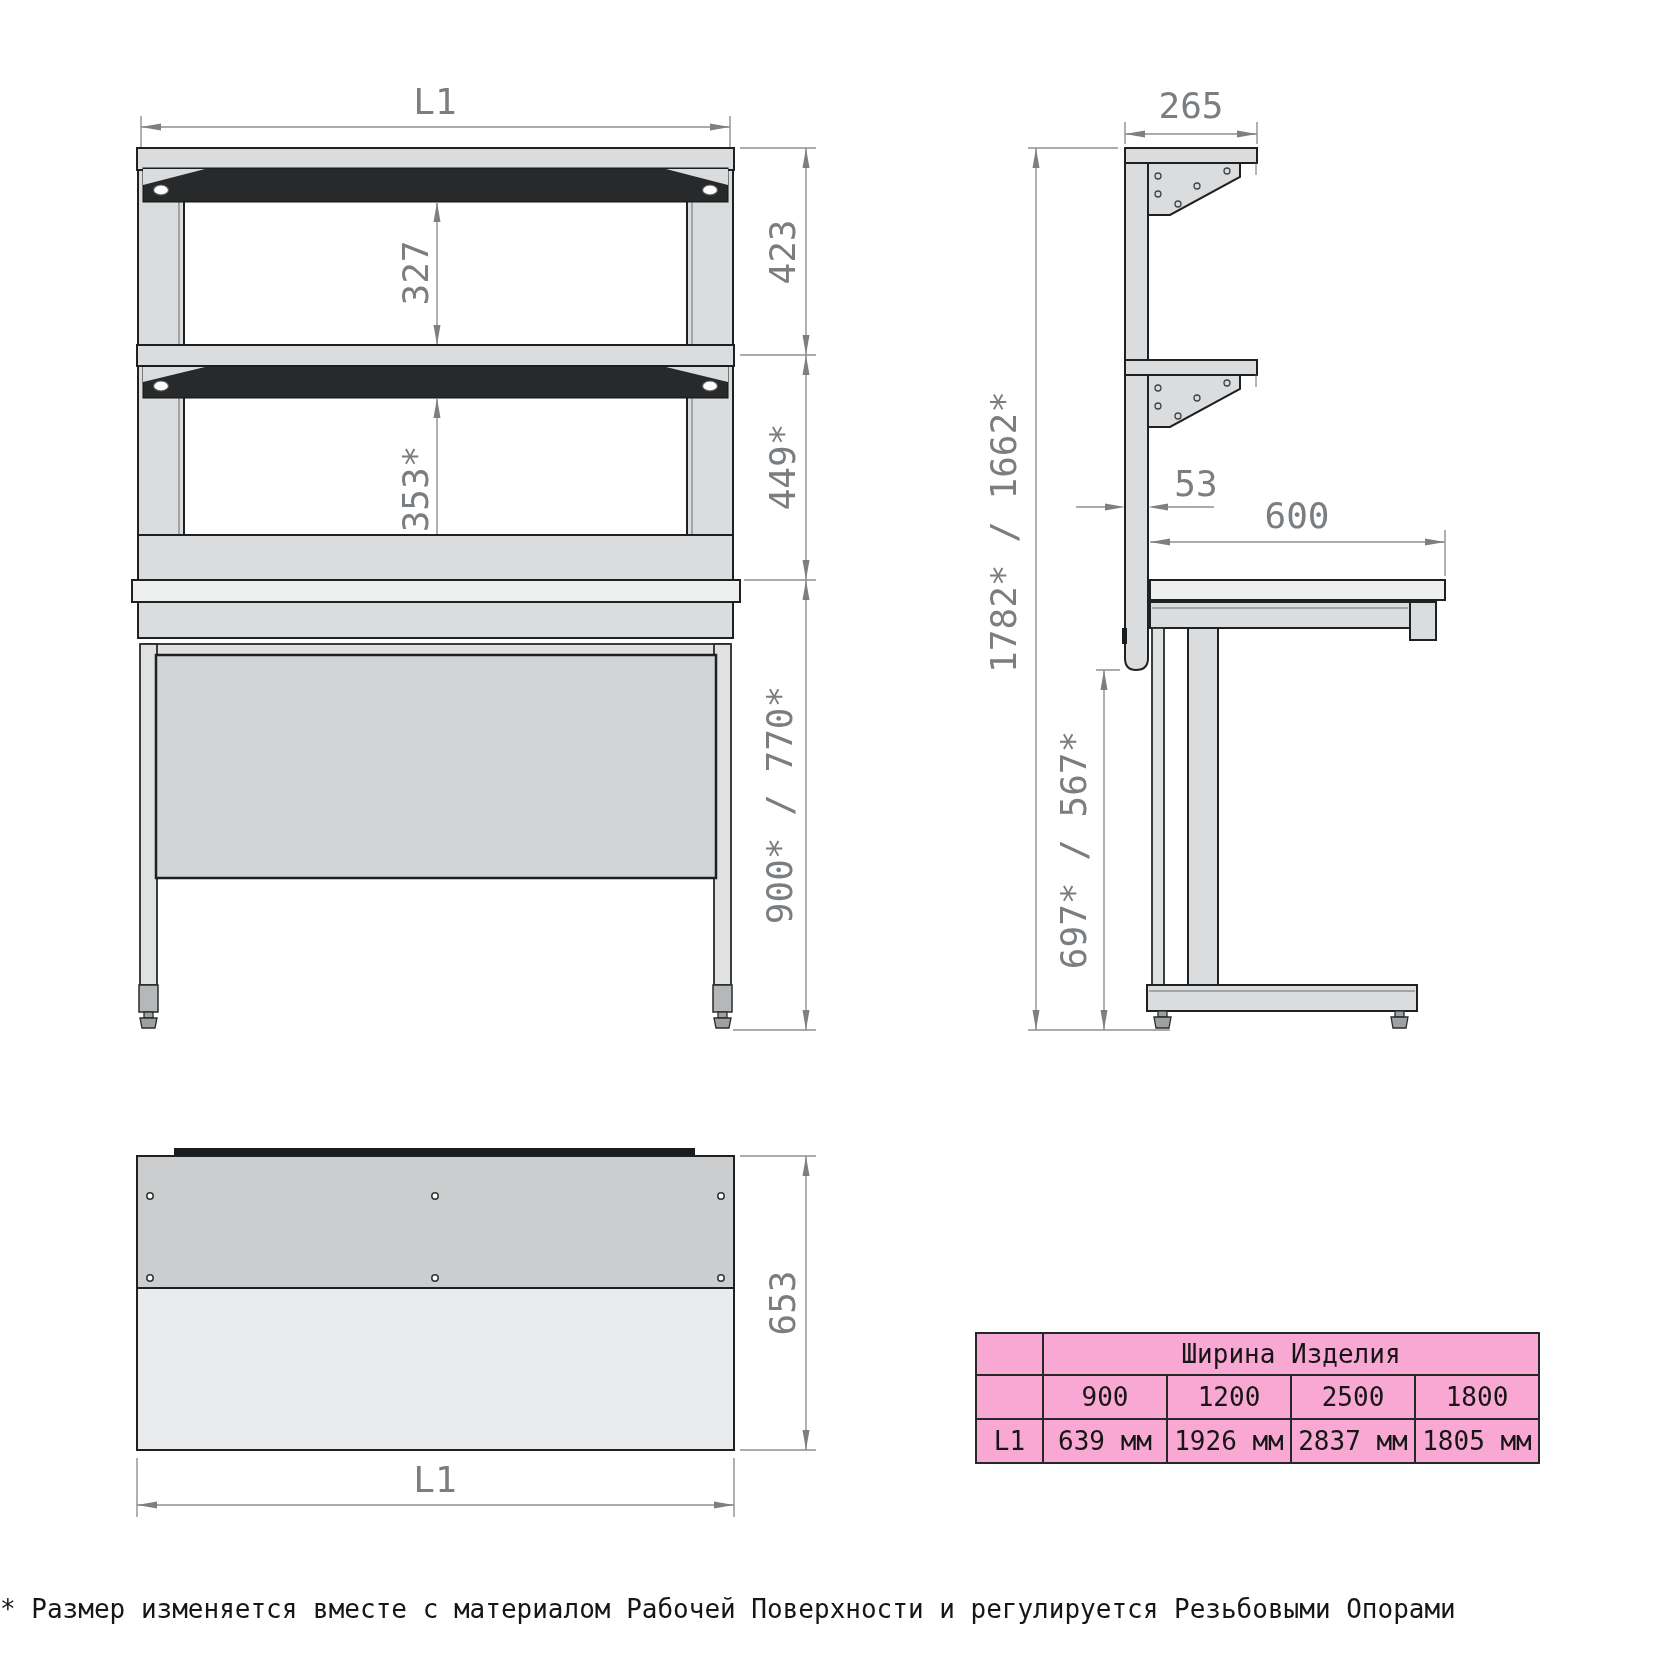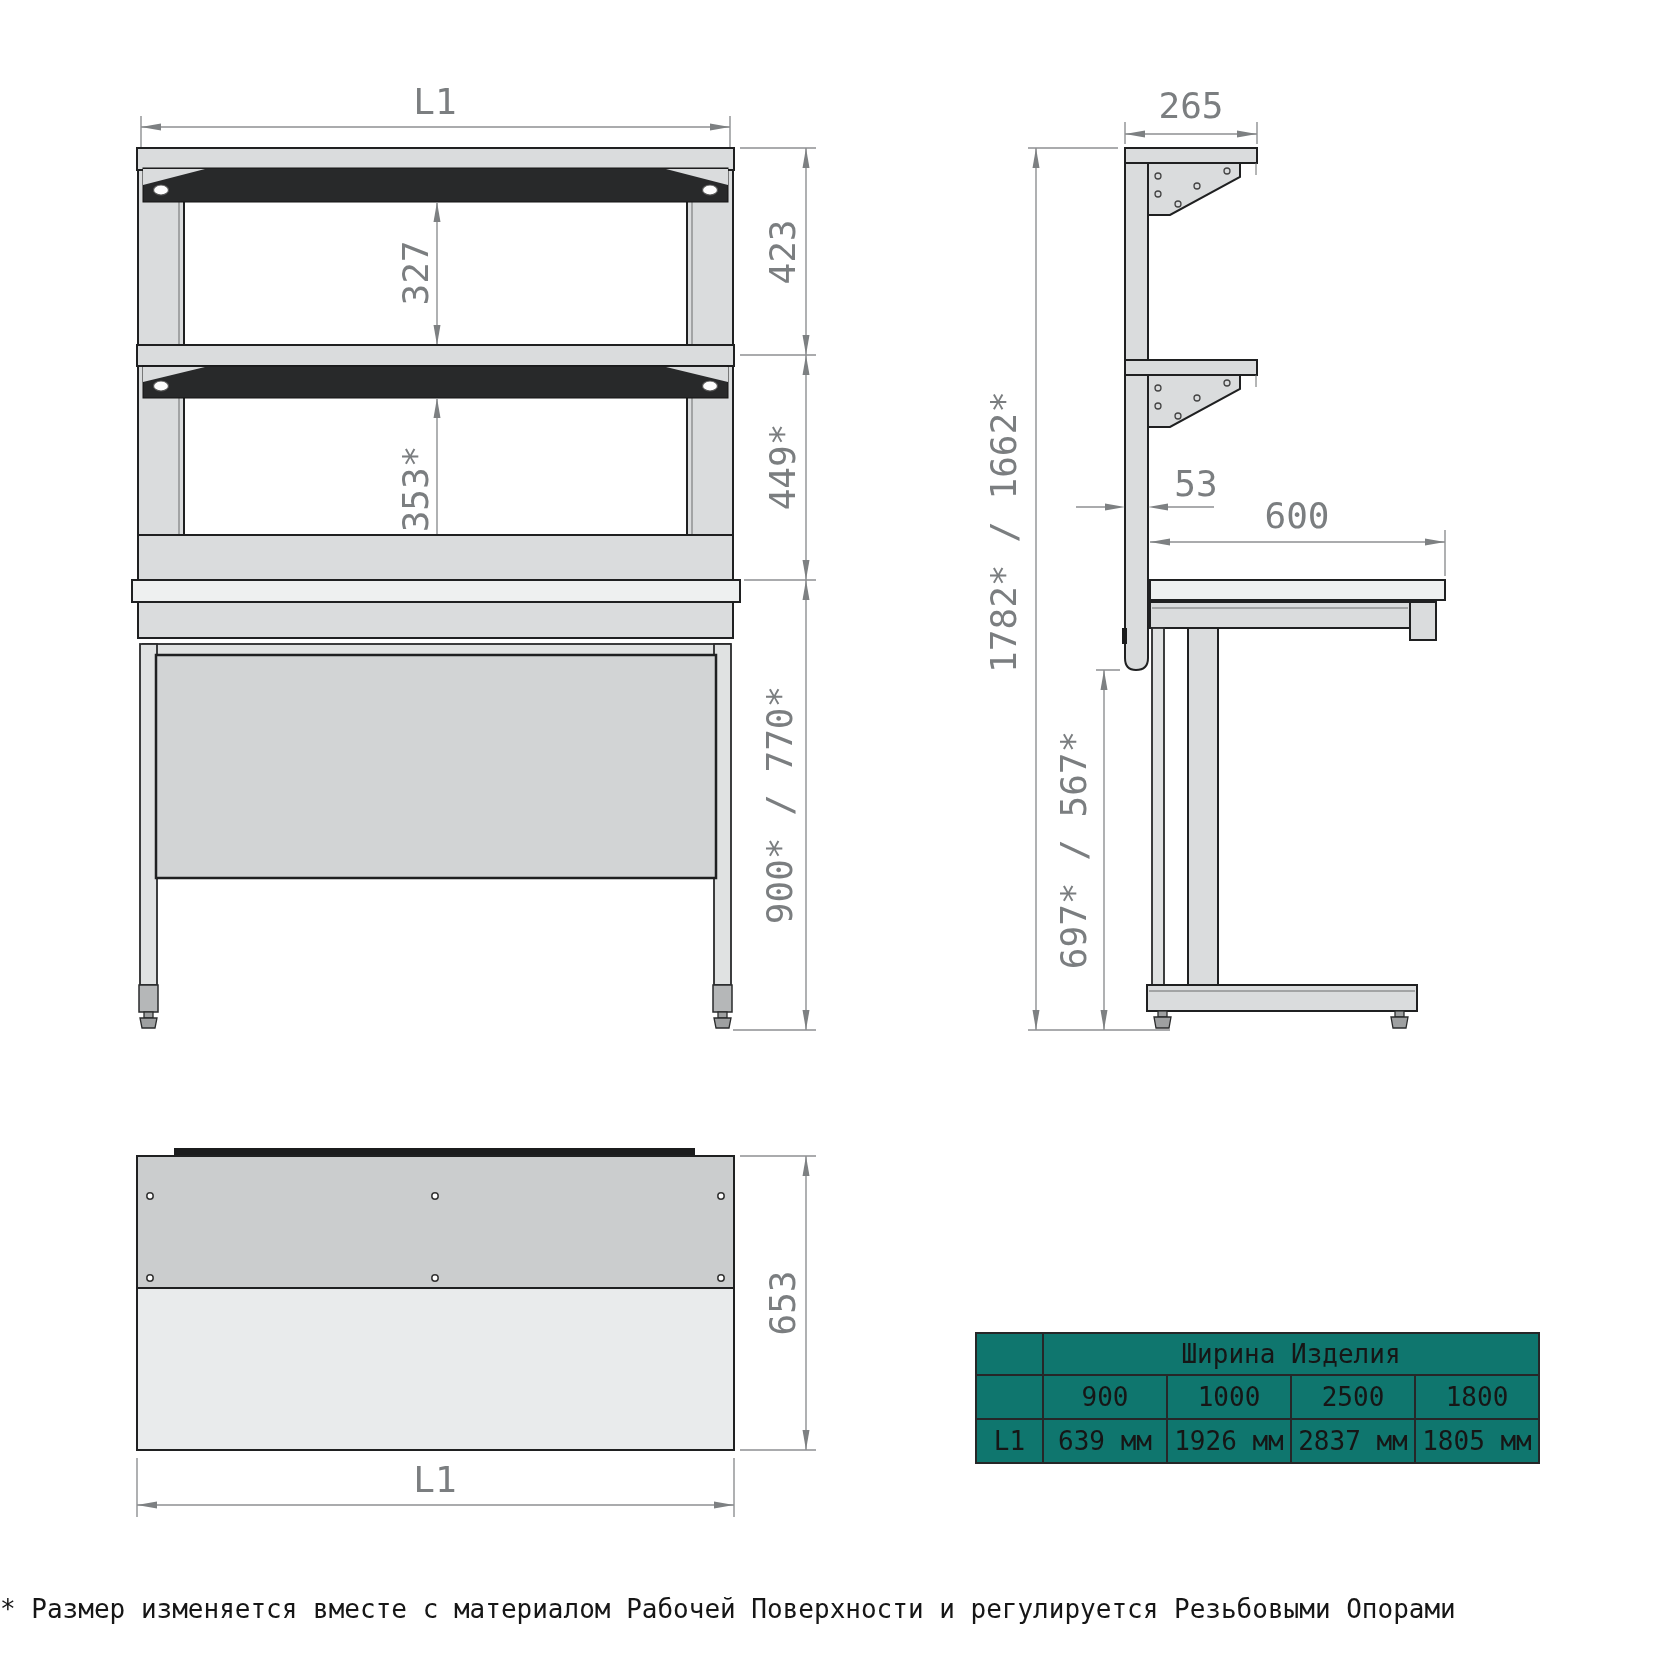--- a/index.html
+++ b/index.html
@@ -21,21 +21,21 @@
   .inner{stroke:#6a6c6d;stroke-width:1;fill:none;}
   .dim{stroke:#8e9092;stroke-width:1.4;fill:none;}
   .dim-arrow{fill:#7d8082;stroke:none;}
   .dim-text{font:36px "DejaVu Sans Mono", monospace;fill:#7b7e80;}
   .hole-oval{fill:#fdfdfd;stroke:#555;stroke-width:1.2;}
   .hole{fill:#ffffff;stroke:#333;stroke-width:1.5;}
   .bhole{fill:none;stroke:#444;stroke-width:1.3;}
   
   #size-table{position:absolute;left:975px;top:1332px;border-collapse:collapse;
               font-size:26px;color:#161616;}
-  #size-table td{border:2px solid #262728;text-align:center;padding:0;background:#0f766e;}
+  #size-table td{border:2px solid #262728;text-align:center;padding:0;background:#f9a8d4;}
   #size-table .c-label{width:65px;height:42px;}
   #size-table .c-val{width:122px;height:42px;}
   #size-table .h-row td{height:40px;}
   
   #footnote{position:absolute;left:0;top:1594px;width:1680px;text-align:left;
             font-size:26px;color:#161616;white-space:nowrap;}
 </style>
 </head>
 <body>
 
@@ -242,21 +242,21 @@
 
 <table id="size-table">
   <tbody>
         <tr class="h-row">
     <td class="c-label"></td>
     <td class="c-val" colspan="4">Ширина Изделия</td>
   </tr>
   <tr>
     <td class="c-label"></td>
     <td class="c-val">900</td>
-    <td class="c-val">1000</td>
+    <td class="c-val">1200</td>
     <td class="c-val">2500</td>
     <td class="c-val">1800</td>
   </tr>
   <tr>
     <td class="c-label">L1</td>
     <td class="c-val">639 мм</td>
     <td class="c-val">1926 мм</td>
     <td class="c-val">2837 мм</td>
     <td class="c-val">1805 мм</td>
   </tr>

